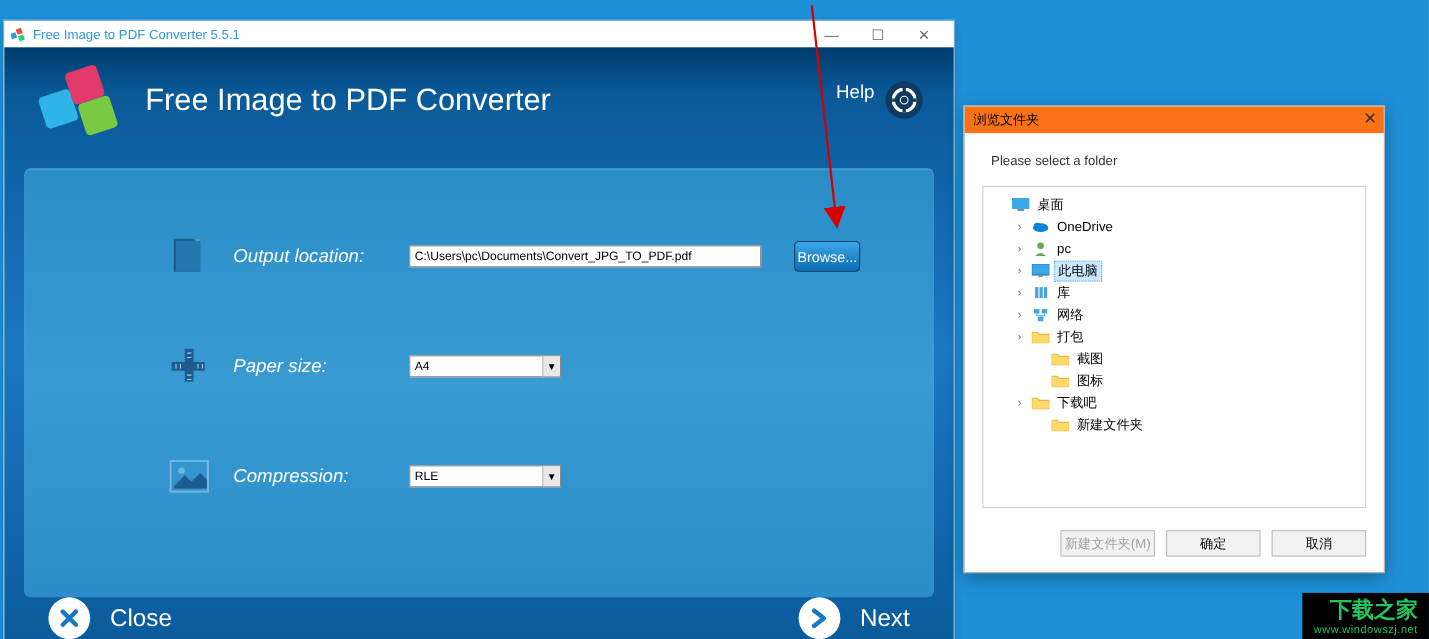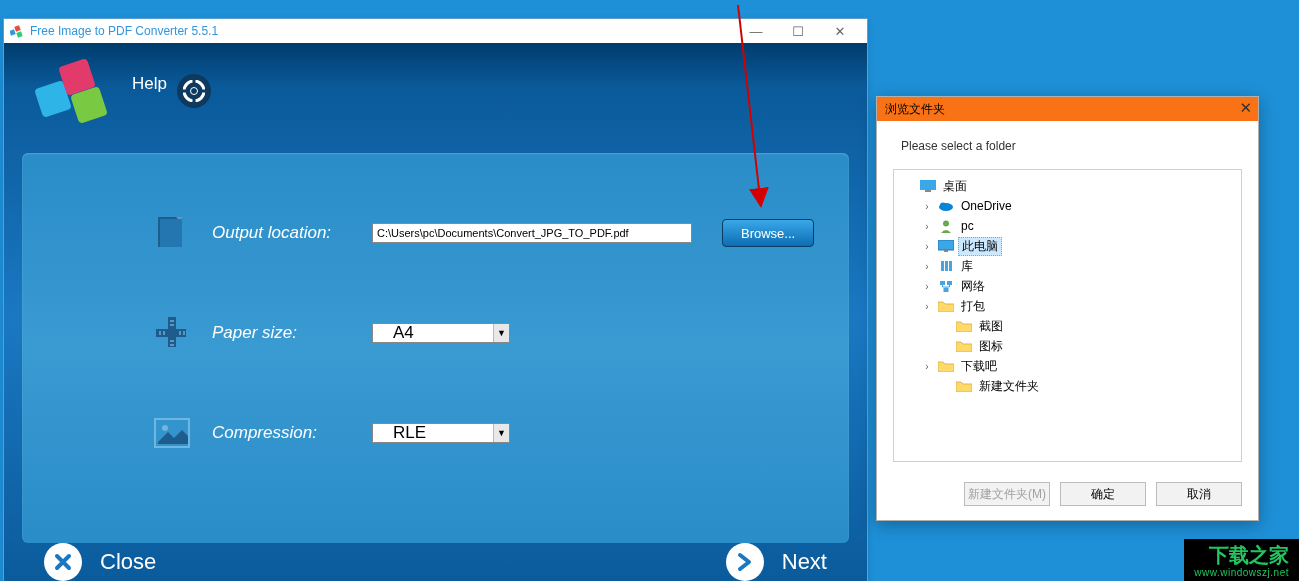--- a/index.html
+++ b/index.html
@@ -127,35 +127,35 @@
   font-size: 11px;
   padding: 2px 4px;
 }
 .row-input.wide { width: 320px; }
 .browse-btn {
   background: linear-gradient(180deg, #3aa8e8 0%, #0c6db4 100%);
   border: 1px solid #0a3d66;
   border-radius: 4px;
   color: #fff;
   font-size: 13px;
-  padding: 4px 18px;
+  padding: 4px 2px;
   height: 28px;
   margin-left: 10px;
 }
 .select-widget {
   border: 1px solid #888;
   background: #fff;
   height: 20px;
   display: flex;
   align-items: center;
 }
 .select-widget .sel-text {
   flex: 1;
-  font-size: 17px;
-  padding: 0 20px;
+  font-size: 11px;
+  padding: 0 4px;
 }
 .select-widget .sel-btn {
   width: 16px;
   height: 100%;
   background: #e8e8e8;
   border-left: 1px solid #bbb;
   display: flex;
   align-items: center;
   justify-content: center;
   font-size: 9px;
@@ -306,20 +306,21 @@
   </div>
   <div class="app-body">
     <div class="header">
       <div class="logo-big">
         <svg width="78" height="70" viewBox="0 0 78 70">
           <rect x="6" y="28" width="30" height="30" rx="4" fill="#2fb4e8" transform="rotate(-18 21 43)"></rect>
           <rect x="30" y="6" width="30" height="30" rx="4" fill="#e23b6b" transform="rotate(-18 45 21)"></rect>
           <rect x="42" y="34" width="30" height="30" rx="4" fill="#7ac943" transform="rotate(-18 57 49)"></rect>
         </svg>
       </div>
+      <div class="app-title">Free Image to PDF Converter</div>
       <div class="help-wrap">
         <span>Help</span>
         <span class="help-icon">
           <svg width="22" height="22" viewBox="0 0 22 22">
               <circle cx="11" cy="11" r="10" fill="none" stroke="#fff" stroke-width="3"></circle>
               <circle cx="11" cy="11" r="3.5" fill="#0d3a5e" stroke="#fff" stroke-width="1"></circle>
               <rect x="9.5" y="0" width="3" height="6" fill="#0d3a5e"></rect>
               <rect x="9.5" y="16" width="3" height="6" fill="#0d3a5e"></rect>
               <rect x="0" y="9.5" width="6" height="3" fill="#0d3a5e"></rect>
               <rect x="16" y="9.5" width="6" height="3" fill="#0d3a5e"></rect>

